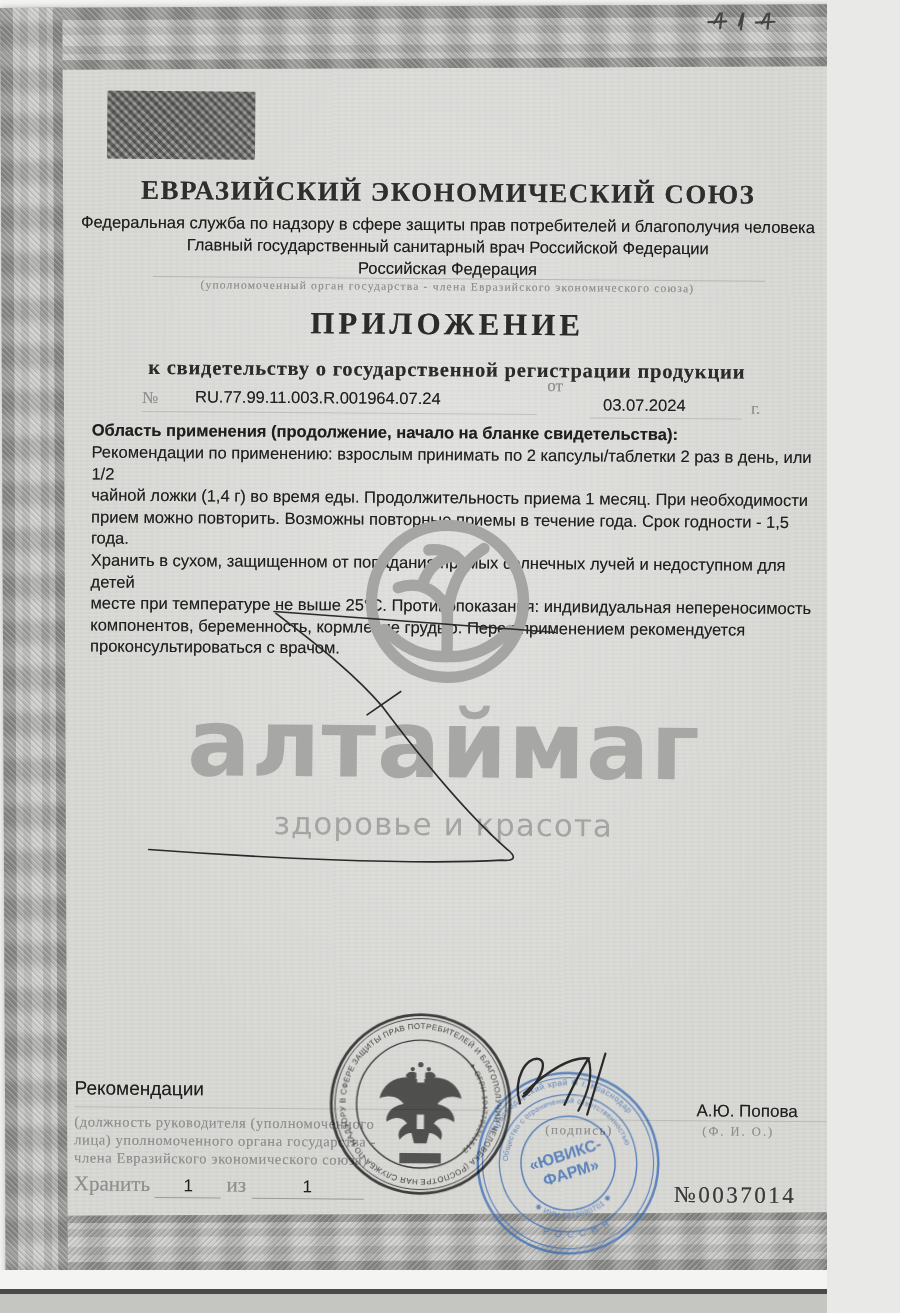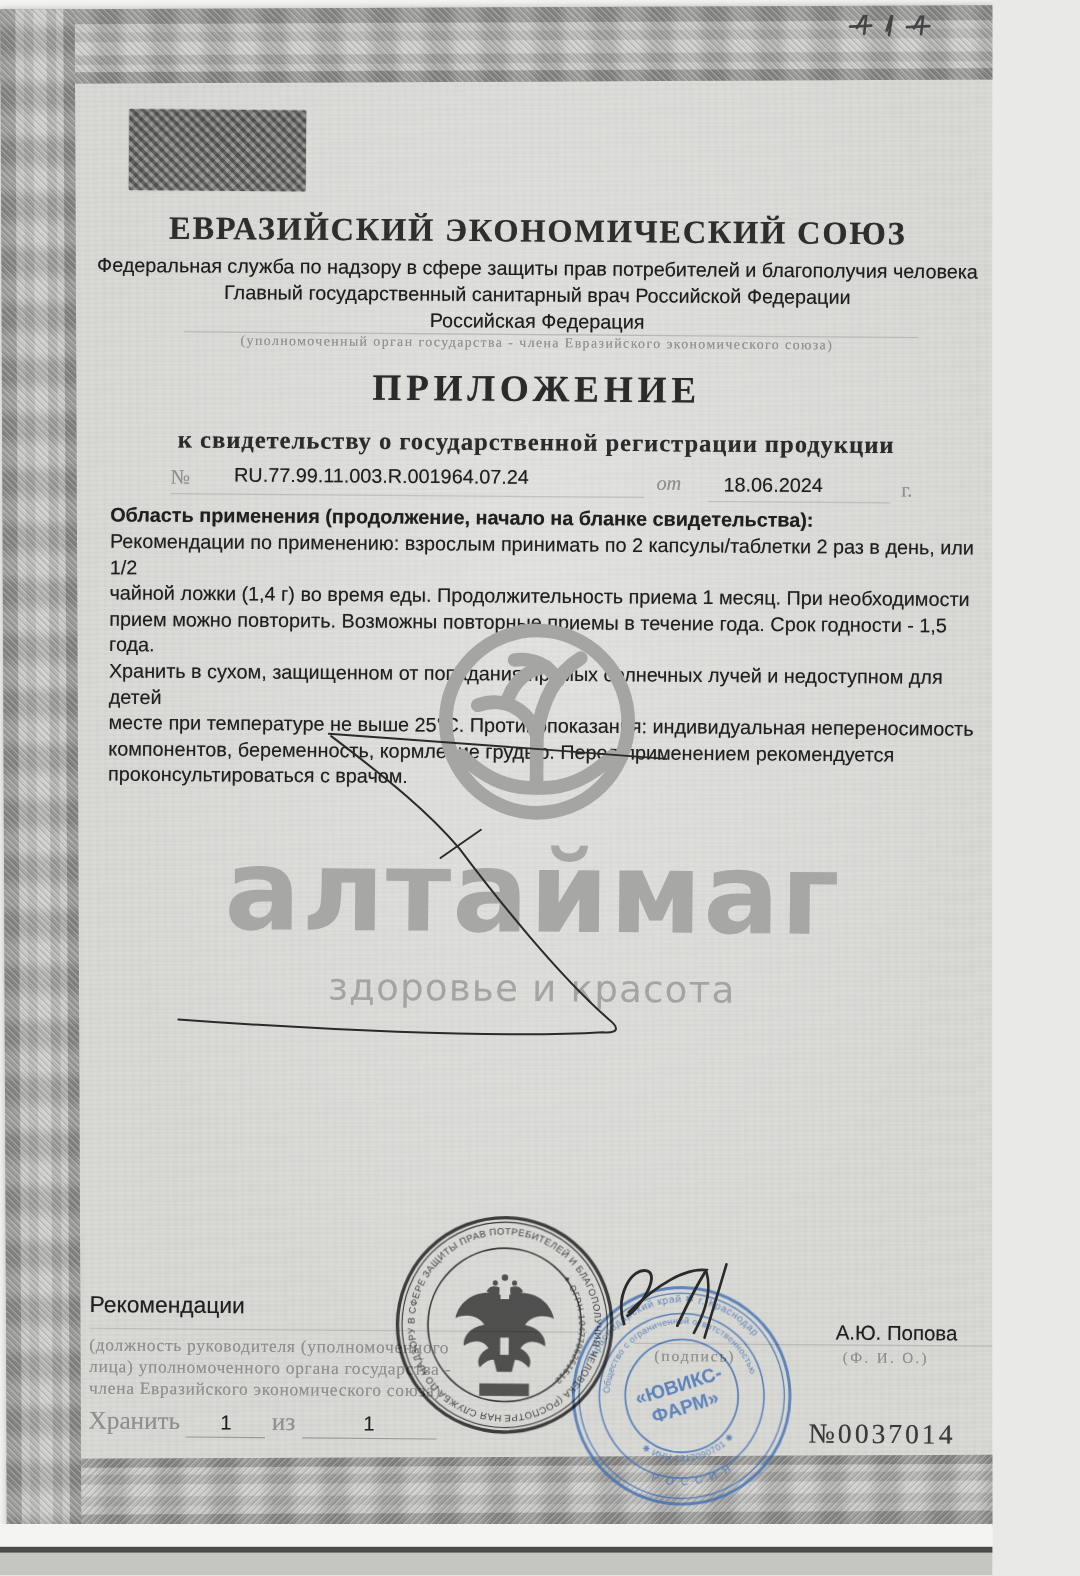--- a/index.html
+++ b/index.html
@@ -103,22 +103,22 @@
       <div class="abs ctr authline blur" style="top:225px;">Главный государственный санитарный врач Российской Федерации</div>
       <div class="abs ctr authline blur" style="top:247px;">Российская Федерация</div>
       <div class="abs rule" style="left:150px;top:268px;width:612px;opacity:.7;"></div>
       <div class="abs ctr note faint">(уполномоченный орган государства - члена Евразийского экономического союза)</div>
 
       <div class="abs ctr applix blur">ПРИЛОЖЕНИЕ</div>
       <div class="abs ctr applix-sub blur">к свидетельству о государственной регистрации продукции</div>
 
       <div class="abs regrow reg-label faint" style="left:140px;top:380px;">№</div>
       <div class="abs regrow ink blur" style="left:193px;top:379px;">RU.77.99.11.003.R.001964.07.24</div>
-      <div class="abs regrow reg-label faint" style="left:545px;top:382px;font-style:italic;">от</div>
-      <div class="abs regrow ink blur" style="left:601px;top:384px;">18.06.2024</div>
+      <div class="abs regrow reg-label faint" style="left:545px;top:365px;">от</div>
+      <div class="abs regrow ink blur" style="left:601px;top:384px;">03.07.2024</div>
       <div class="abs regrow reg-label faint" style="left:749px;top:386px;">г.</div>
       <div class="abs rule" style="left:140px;top:403px;width:395px;opacity:.55;"></div>
       <div class="abs rule" style="left:588px;top:406px;width:152px;opacity:.55;"></div>
 
       <div class="abs body-head ink blur">Область применения (продолжение, начало на бланке свидетельства):</div>
       <div class="abs body-par ink blur">
         <div>Рекомендации по применению: взрослым принимать по 2 капсулы/таблетки 2 раз в день, или 1/2</div>
         <div>чайной ложки (1,4 г) во время еды. Продолжительность приема 1 месяц. При необходимости</div>
         <div>прием можно повторить. Возможны повторные приемы в течение года. Срок годности - 1,5 года.</div>
         <div>Хранить в сухом, защищенном от попадания прямых солнечных лучей и недоступном для детей</div>

